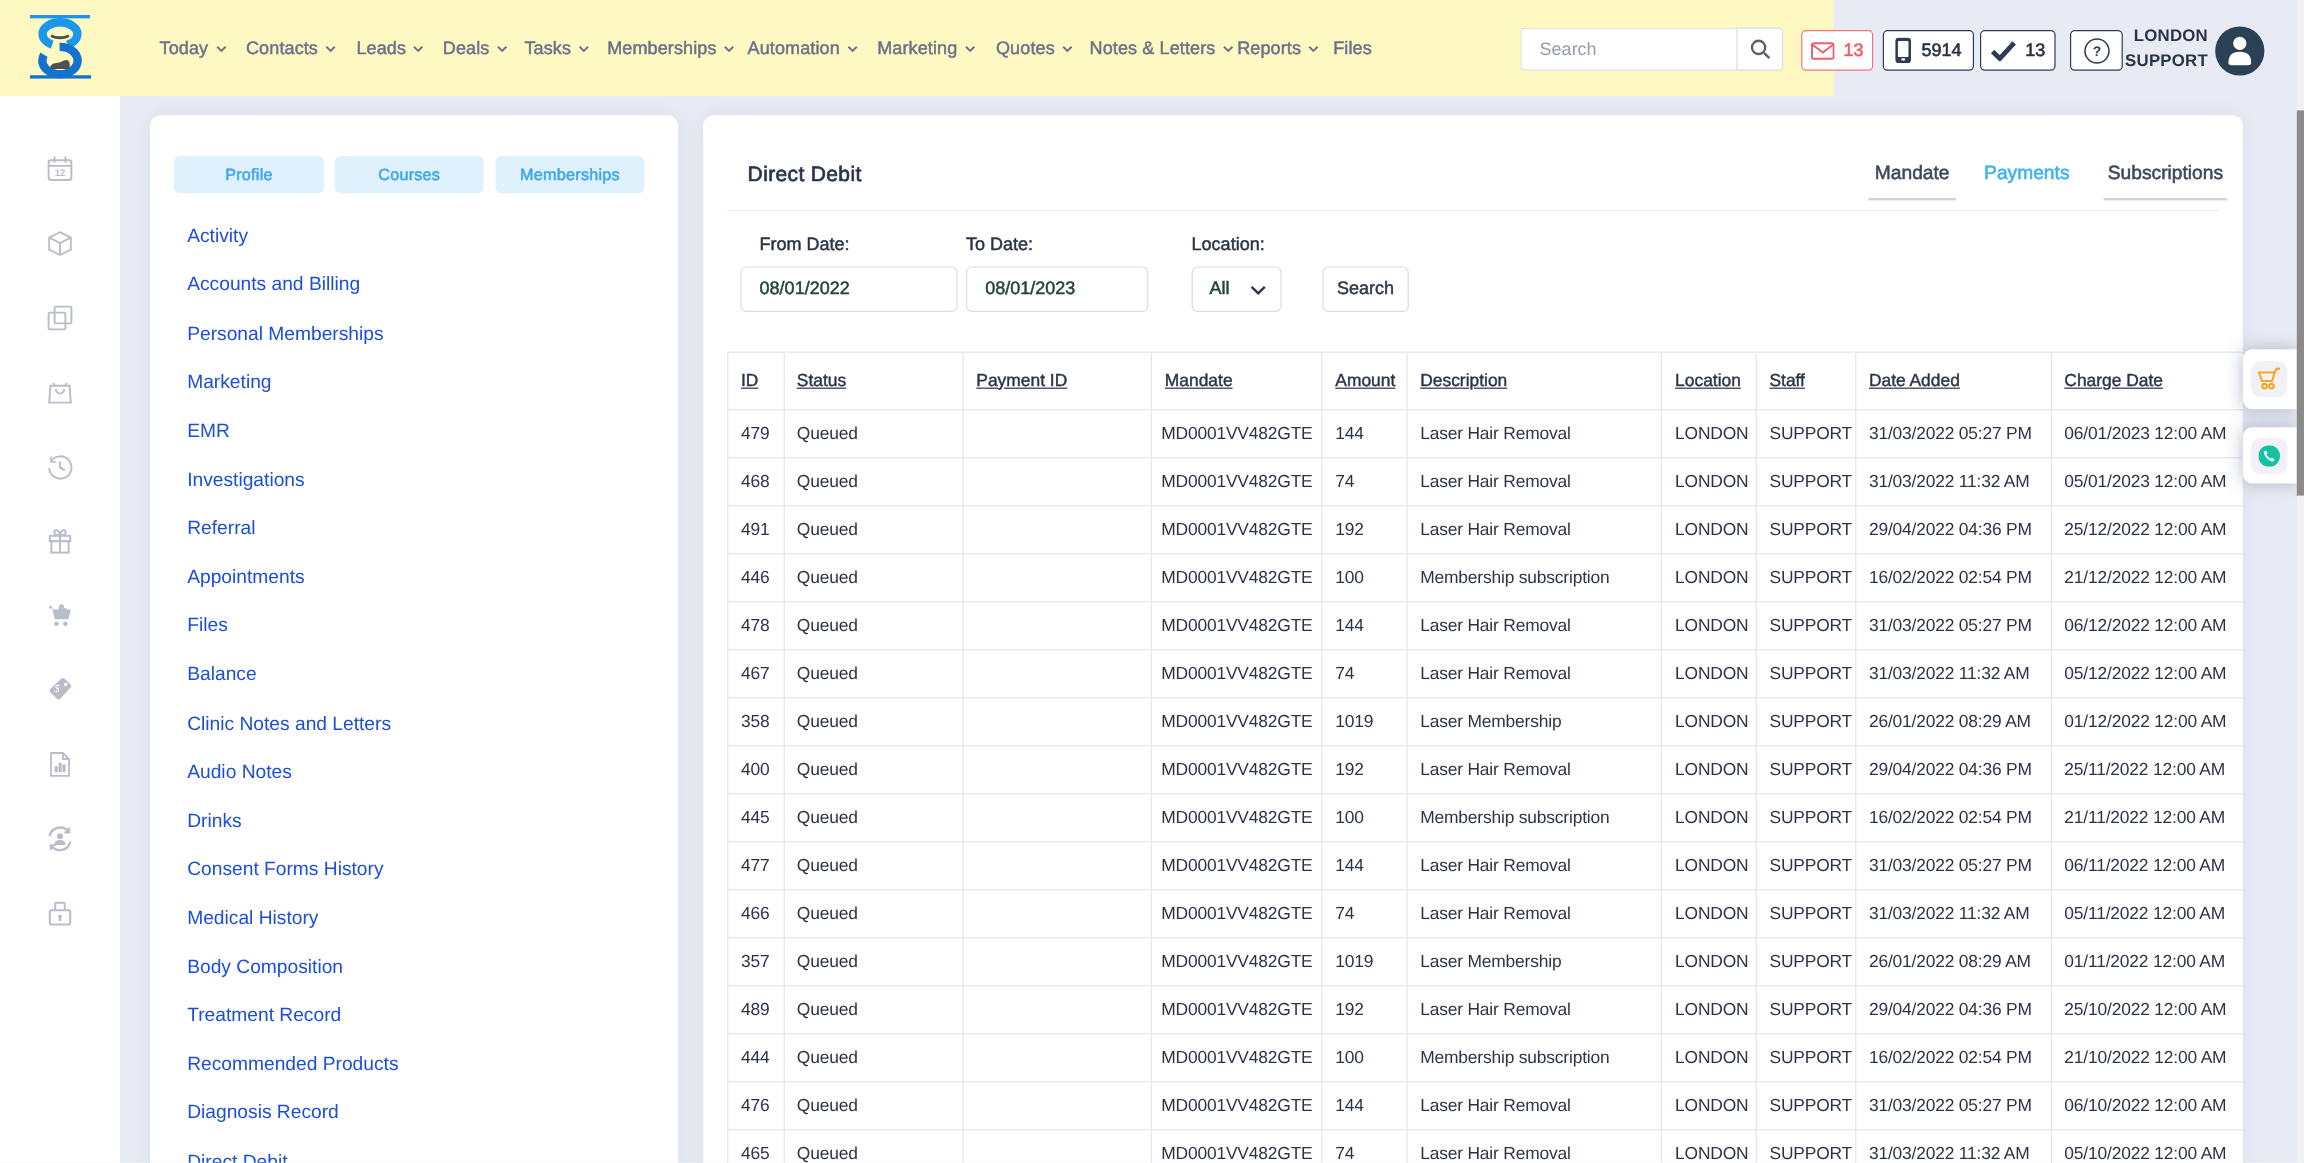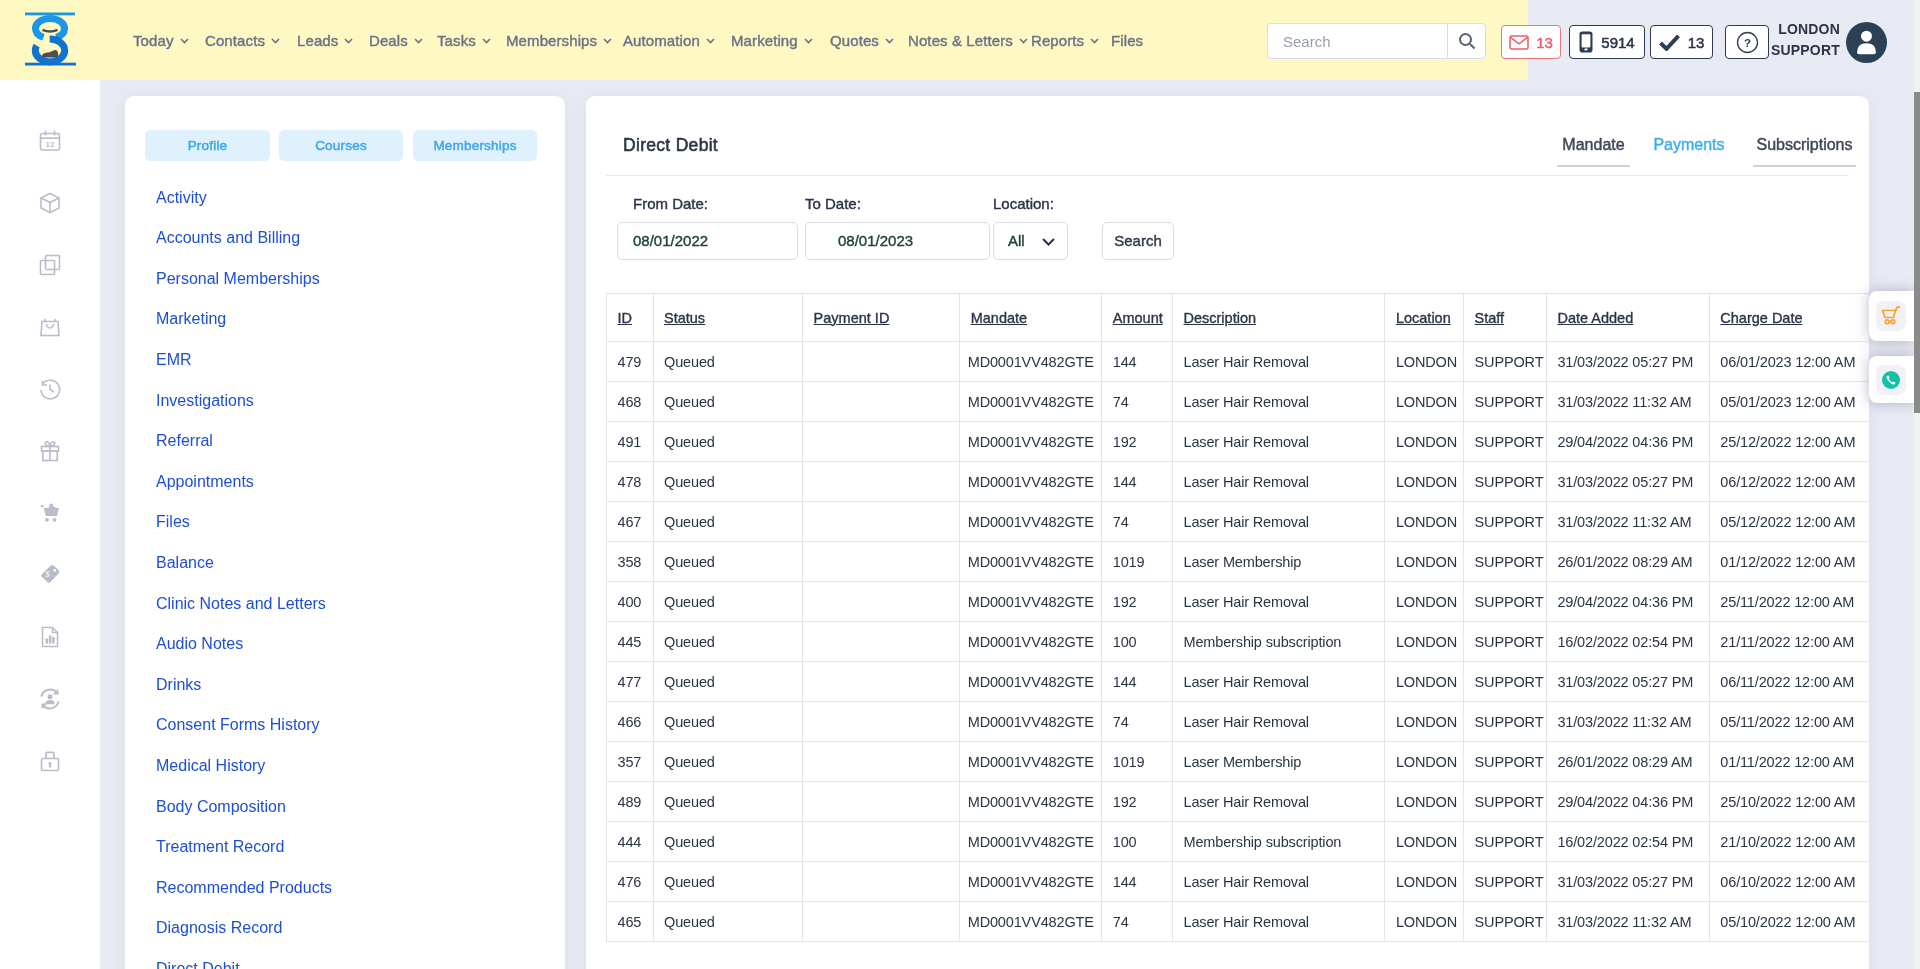--- a/index.html
+++ b/index.html
@@ -244,21 +244,21 @@
 <div class="card maincard">
   <div class="ddtitle">Direct Debit</div>
   <div class="mtab" style="left:971px; width:73px;">Mandate<div class="ul"></div></div>
   <div class="mtab" style="left:1067px; width:72px; color:#3eb1f0;">Payments</div>
   <div class="mtab" style="left:1167px; width:103px;">Subscriptions<div class="ul"></div></div>
   <div class="hrline"></div>
   <div class="flabel" style="left:47px;">From Date:</div>
   <div class="flabel" style="left:219px;">To Date:</div>
   <div class="flabel" style="left:407px;">Location:</div>
   <div class="fctrl" style="left:31px; width:181px; padding-left:15px;">08/01/2022</div>
-  <div class="fctrl" style="left:219px; width:185px; padding-left:32px;">08/01/2023</div>
+  <div class="fctrl" style="left:219px; width:152px; padding-left:15px;">08/01/2023</div>
   <div class="fctrl" style="left:407px; width:75px; padding-left:14px;">All<svg style="margin-left:17px; margin-top:2px;" width="13" height="8" viewBox="0 0 13 8" fill="none" stroke="#2b3447" stroke-width="2">
         <path d="M1 1 L6.5 6.5 L12 1"></path>
       </svg></div>
   <div class="fctrl" style="left:516px; width:72px; justify-content:center; color:#333d4e;">Search</div>
   <table class="ddtable" id="ddtable">
       <colgroup>
         <col style="width:46.5px">
         <col style="width:149.5px">
         <col style="width:157px">
         <col style="width:142px">
@@ -312,20 +312,32 @@
           <td></td>
           <td>MD0001VV482GTE</td>
           <td>192</td>
           <td>Laser Hair Removal</td>
           <td>LONDON</td>
           <td>SUPPORT</td>
           <td>29/04/2022 04:36 PM</td>
           <td>25/12/2022 12:00 AM</td>
         </tr>
         <tr>
+          <td>446</td>
+          <td>Queued</td>
+          <td></td>
+          <td>MD0001VV482GTE</td>
+          <td>100</td>
+          <td>Membership subscription</td>
+          <td>LONDON</td>
+          <td>SUPPORT</td>
+          <td>16/02/2022 02:54 PM</td>
+          <td>21/12/2022 12:00 AM</td>
+        </tr>
+        <tr>
           <td>478</td>
           <td>Queued</td>
           <td></td>
           <td>MD0001VV482GTE</td>
           <td>144</td>
           <td>Laser Hair Removal</td>
           <td>LONDON</td>
           <td>SUPPORT</td>
           <td>31/03/2022 05:27 PM</td>
           <td>06/12/2022 12:00 AM</td>

